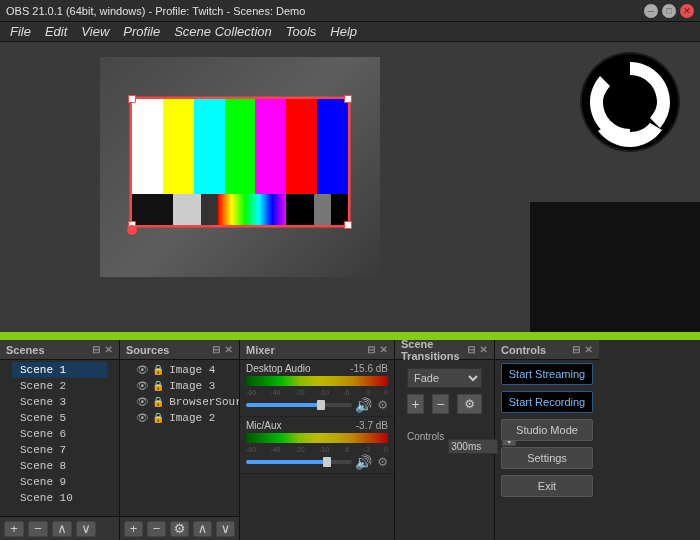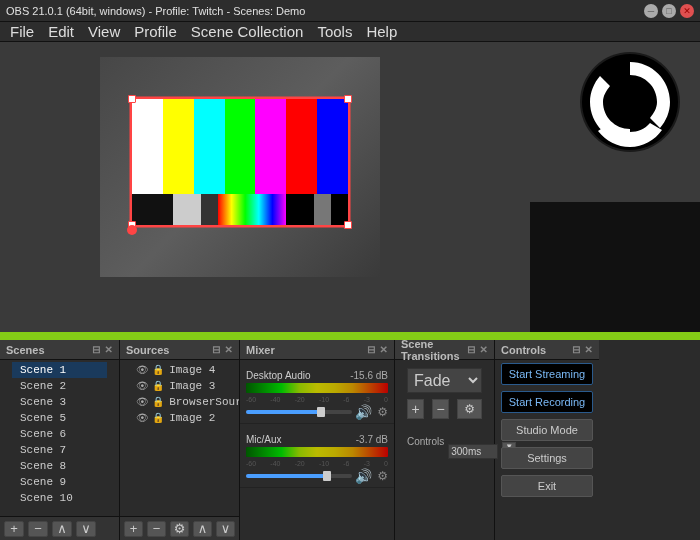--- a/index.html
+++ b/index.html
@@ -47,21 +47,22 @@
       display: flex;
       align-items: center;
       padding: 0 4px;
       border-bottom: 1px solid #111;
       gap: 2px;
     }
     .menu-item {
       padding: 1px 6px;
       cursor: pointer;
       color: #ddd;
-      font-size: 15px;
+      font-size: 13px;
+      font-style: italic;
     }
 
     
     #preview-area {
       width: 100%;
       height: 290px;
       background: #3a3a3a;
       position: relative;
       overflow: hidden;
     }
@@ -211,21 +212,21 @@
       font-size: 11px;
       color: #ccc;
       display: flex;
       align-items: center;
       gap: 4px;
     }
     .source-icon { color: #888; font-size: 10px; }
     .eye-icon { color: #aaa; font-size: 10px; cursor: pointer; }
 
     
-    #mixer-panel { width: 155px; gap: 7px; }
+    #mixer-panel { width: 155px; }
     .mixer-channel {
       padding: 3px 6px;
       border-bottom: 1px solid #222;
     }
     .mixer-channel-header {
       display: flex;
       justify-content: space-between;
       align-items: center;
       margin-bottom: 2px;
     }
@@ -258,21 +259,21 @@
       border-radius: 1px;
     }
 
     
     #transitions-panel { width: 100px; }
     .transition-select {
       margin: 4px 6px;
       background: #444;
       border: 1px solid #333;
       color: #ccc;
-      font-size: 16px;
+      font-size: 11px;
       padding: 2px;
       width: calc(100% - 12px);
     }
     .duration-row {
       display: flex;
       align-items: center;
       padding: 2px 6px;
       gap: 4px;
       font-size: 10px;
       color: #aaa;

